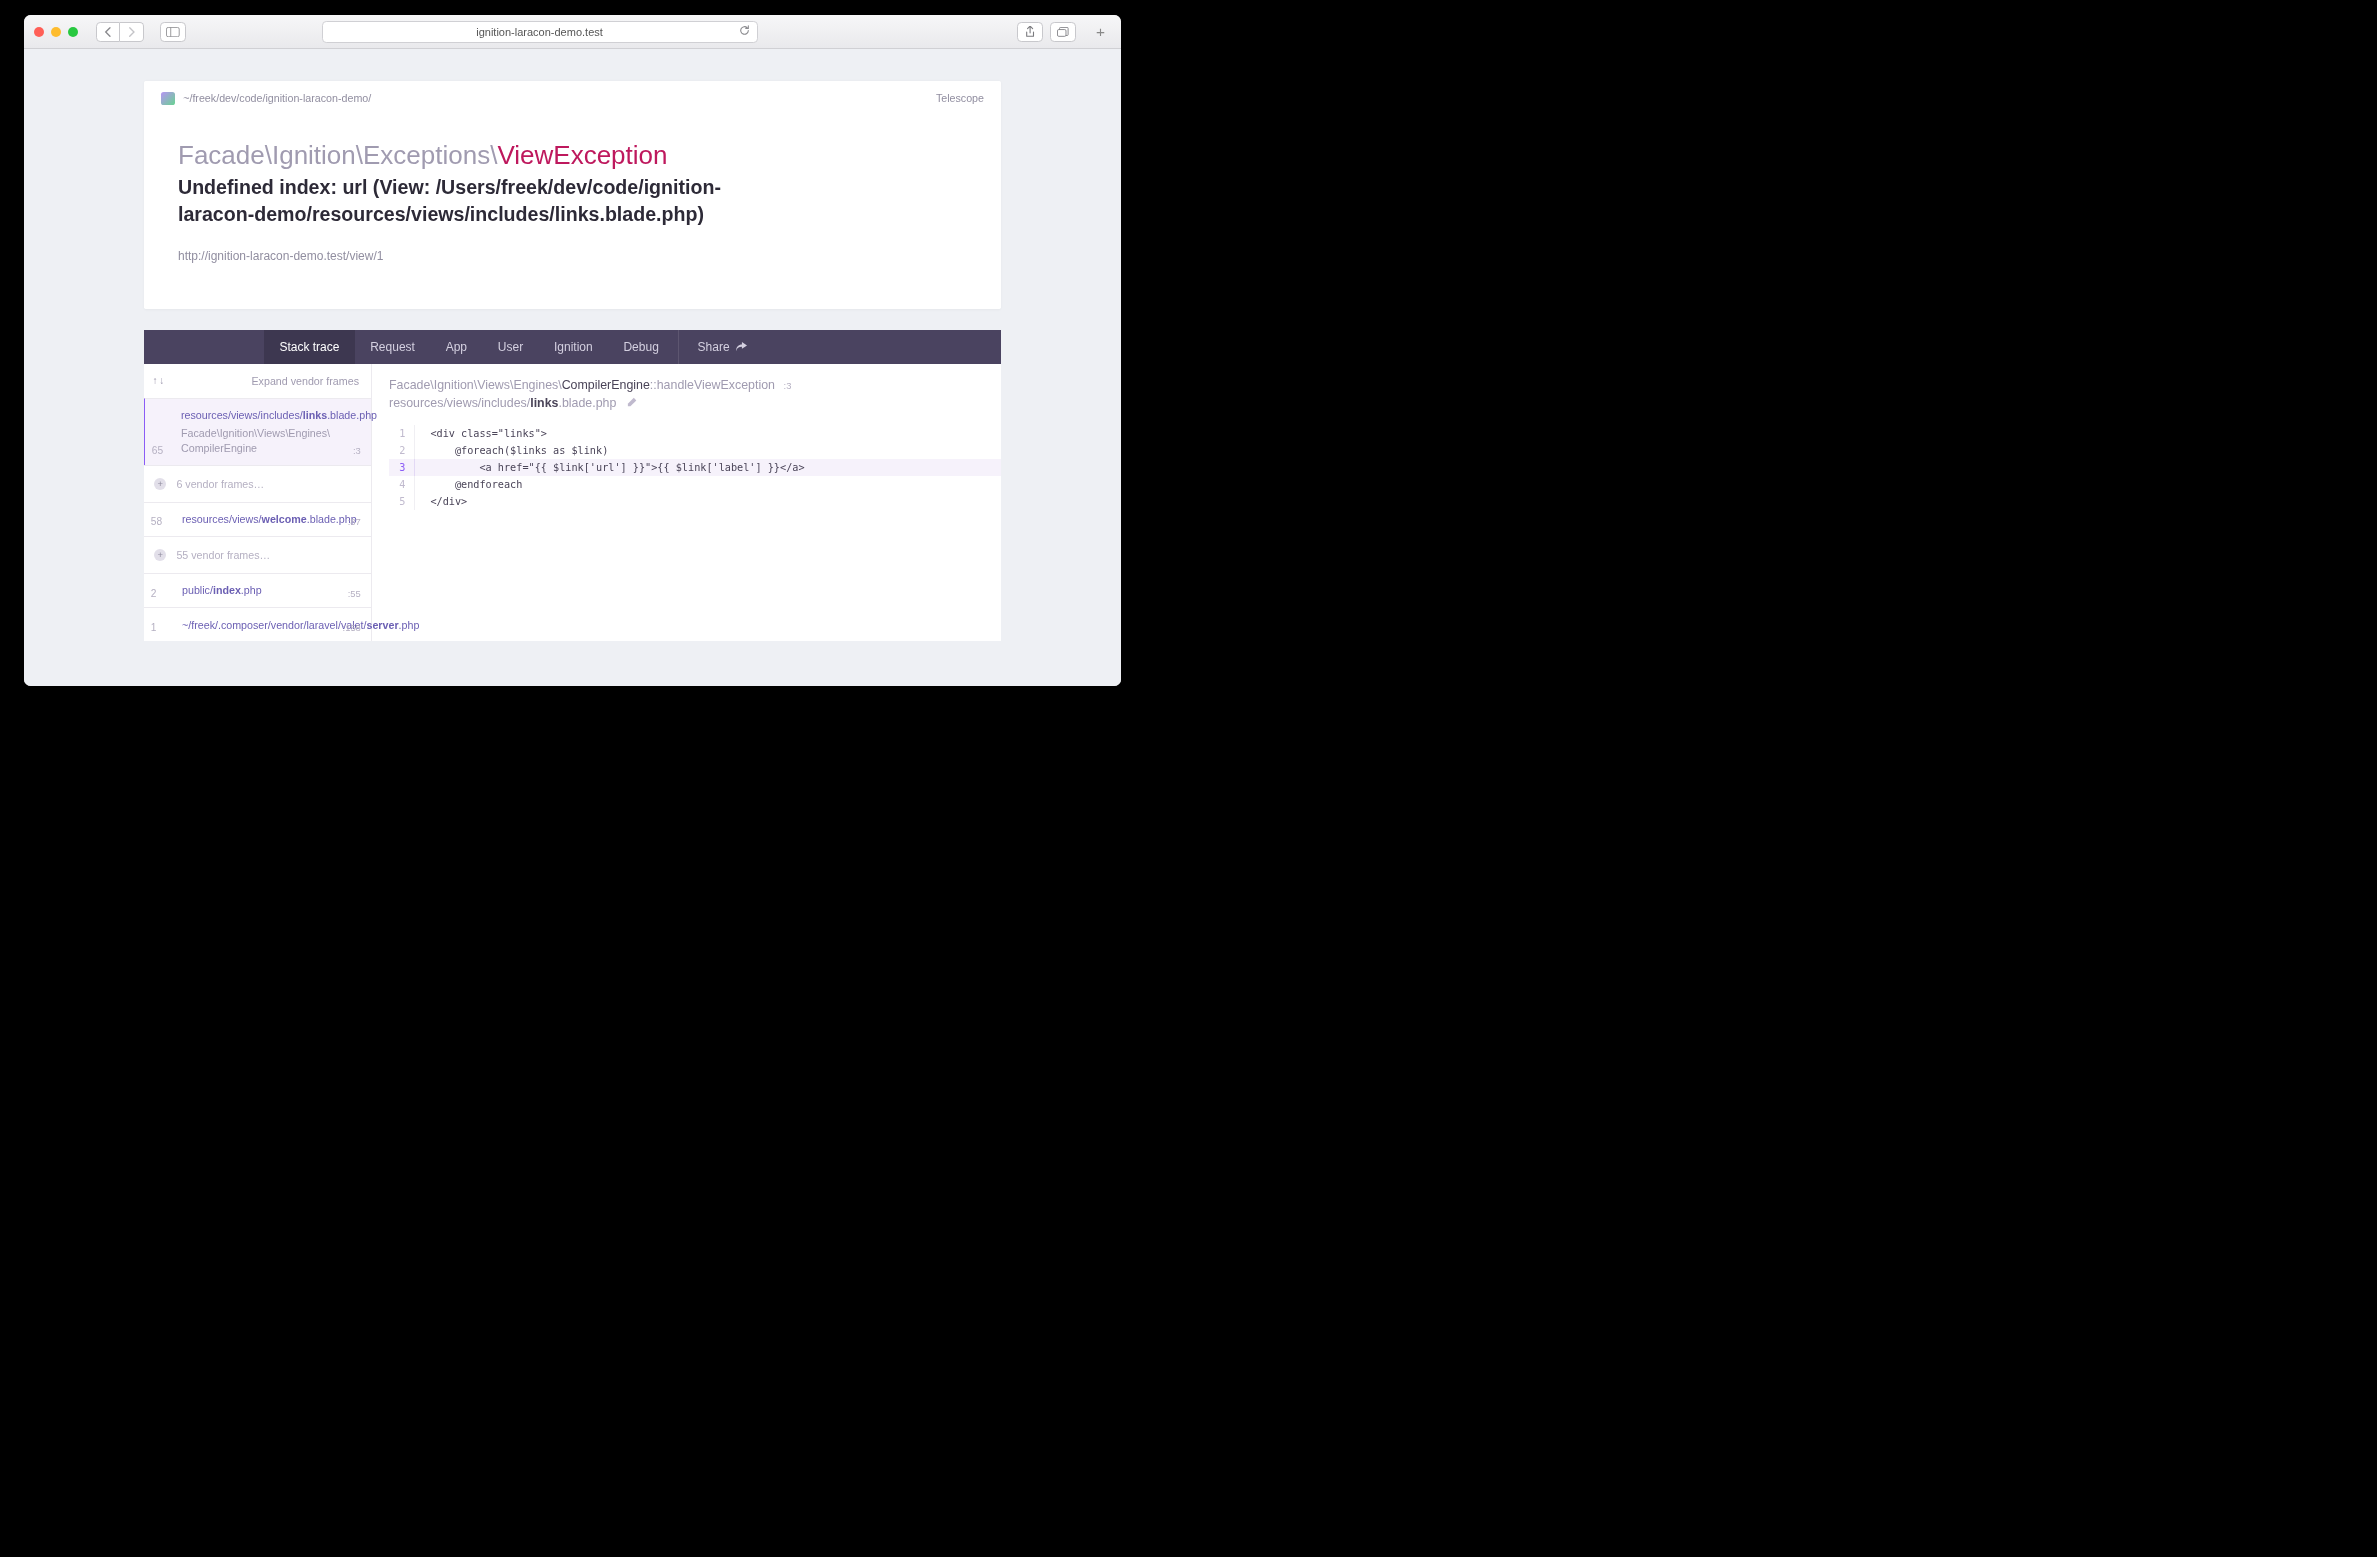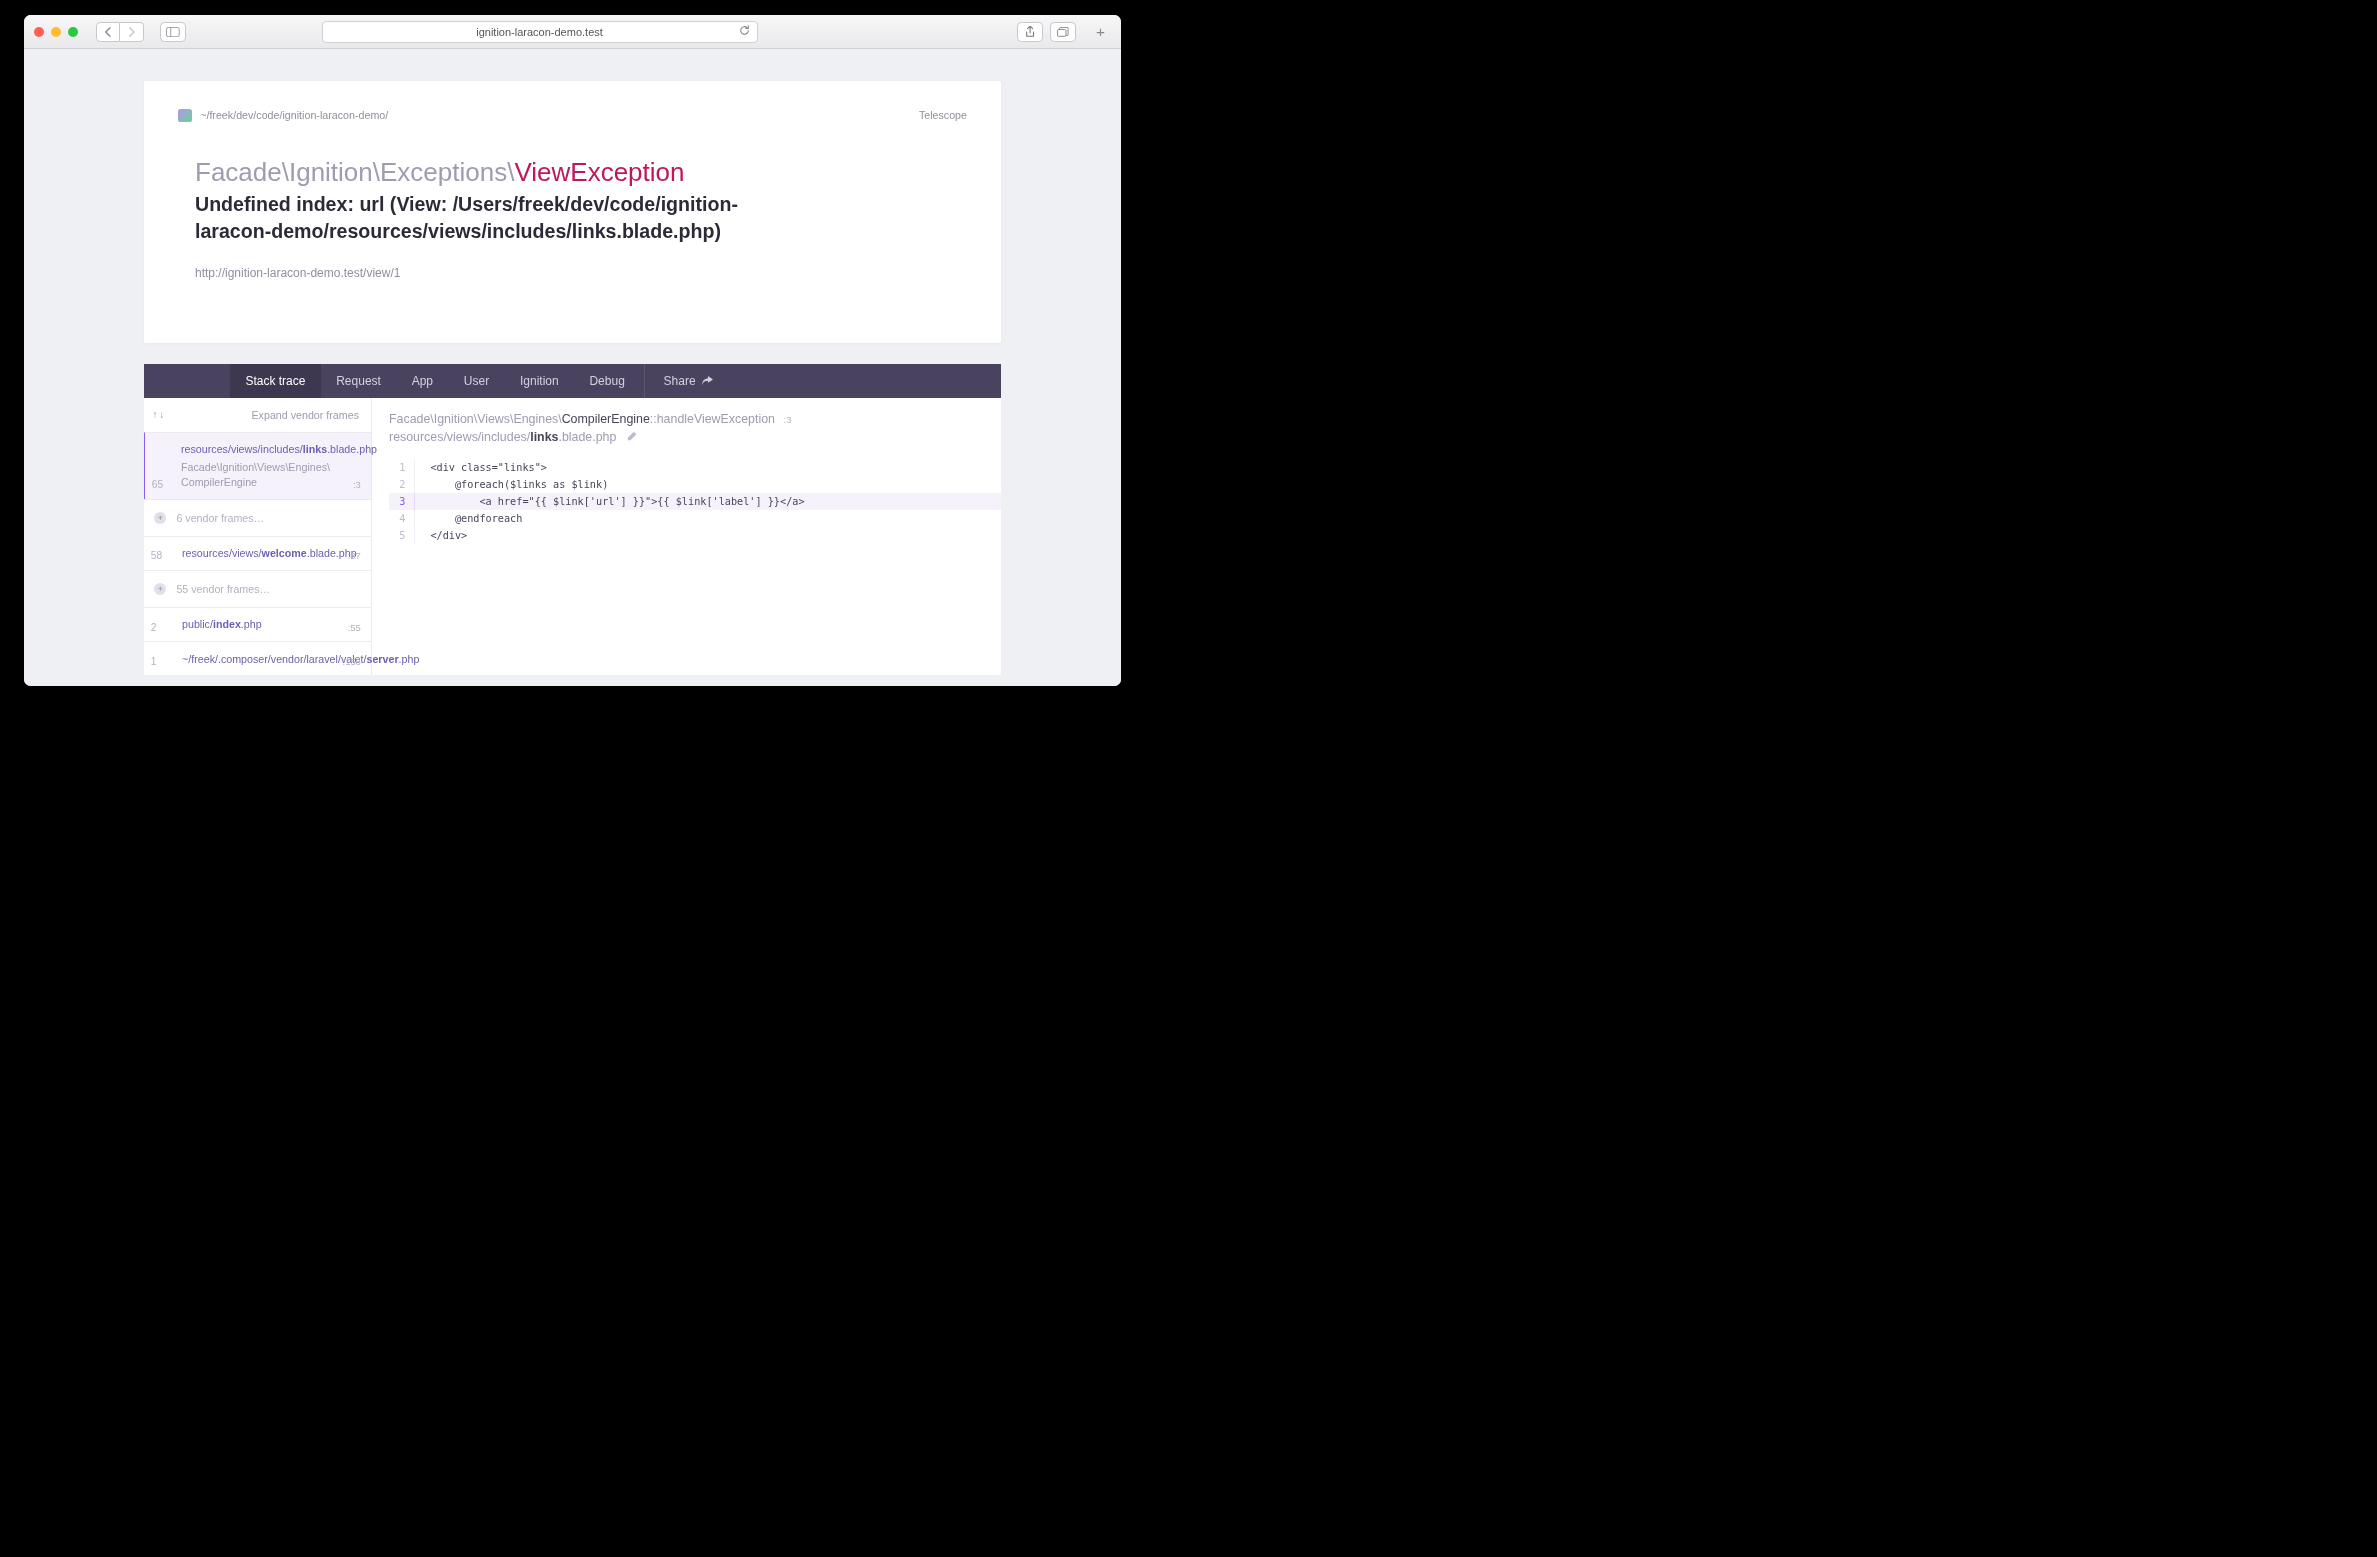--- a/index.html
+++ b/index.html
@@ -16,31 +16,31 @@
 .sidebar-toggle { width:26px; height:20.5px; border:0.9px solid #c8c8cc; border-radius:4.3px; background:#fff; display:flex; align-items:center; justify-content:center; margin-left:5.1px; }
 .address { flex:1; max-width:436px; height:22px; margin:0 auto; background:#fff; border:0.9px solid #d0d0d4; border-radius:4.3px; display:flex; align-items:center; justify-content:center; position:relative; font-size:11px; color:#555; }
 .reload { position:absolute; right:6.8px; color:#888; }
 .tb-right { display:flex; gap:6.8px; margin-left:auto; }
 .tb-btn { width:26px; height:20.5px; border:0.9px solid #c8c8cc; border-radius:4.3px; background:#fff; display:flex; align-items:center; justify-content:center; color:#666; }
 .new-tab { width:20.5px; height:34px; display:flex; align-items:center; justify-content:center; color:#888; font-size:15.4px; margin-left:3.4px; }
 
 .viewport { position:absolute; top:34px; left:0; right:0; bottom:0; background:#eef0f4; overflow-y:auto; }
 .viewport::-webkit-scrollbar { width:7.7px; }
 .viewport::-webkit-scrollbar-thumb { background:#5c5568; border-radius:3.4px; }
-.card { width:857px; margin:32px auto 0; background:#fff; border-radius:1.7px; padding:17px; box-shadow:0 0.9px 2.6px rgba(0,0,0,.04); }
+.card { width:857px; margin:32px auto 0; background:#fff; border-radius:1.7px; padding:0; box-shadow:0 0.9px 2.6px rgba(0,0,0,.04); }
 .card-hdr { display:flex; align-items:center; padding:10.2px 17px 8.5px; font-size:10.7px; color:#918ea0; }
 .logo { width:13.7px; height:13.7px; background:linear-gradient(135deg,#b794f4,#68d391); border-radius:2.6px; margin-right:8.5px; }
 .telescope { margin-left:auto; color:#918ea0; }
 .card-body { padding:26px 34px 46px; }
 .exc-ns { font-size:26px; font-weight:400; color:#a09bb0; }
 .exc-cls { color:#be185d; }
 .exc-msg { font-size:19.6px; font-weight:700; color:#2d2a37; line-height:1.35; margin-top:3.4px; max-width:547px; }
 .exc-url { margin-top:22px; font-size:12px; color:#918ea0; }
 
-.tabbar { width:857px; margin:20.5px auto 0; background:#4a4360; height:34px; display:flex; align-items:center; padding-left:86px; font-size:12px; }
+.tabbar { width:857px; margin:20.5px auto 0; background:#4a4360; height:34px; display:flex; align-items:center; padding-left:120px; font-size:12px; }
 .tab { padding:0 15.4px; height:34px; display:flex; align-items:center; gap:6.8px; color:#d4d0e0; cursor:pointer; }
 .tab.active { background:#3d3750; color:#fff; }
 .tab.share { border-left:0.9px solid #5d5670; margin-left:3.4px; padding-left:19px; }
 
 .panel { width:857px; margin:0 auto 34px; display:flex; background:#fff; }
 .frames { width:228px; border-right:0.9px solid #eceaef; }
 .frames-hdr { height:34px; display:flex; align-items:center; padding:0 12px 0 8.5px; color:#a09bb0; font-size:10.7px; }
 .arrows { display:flex; gap:1.7px; font-size:10.2px; }
 .expand { margin-left:auto; }
 .frame { position:relative; padding:8.5px 12px 8.5px 38px; border-top:0.9px solid #eceaef; font-size:10.7px; }

